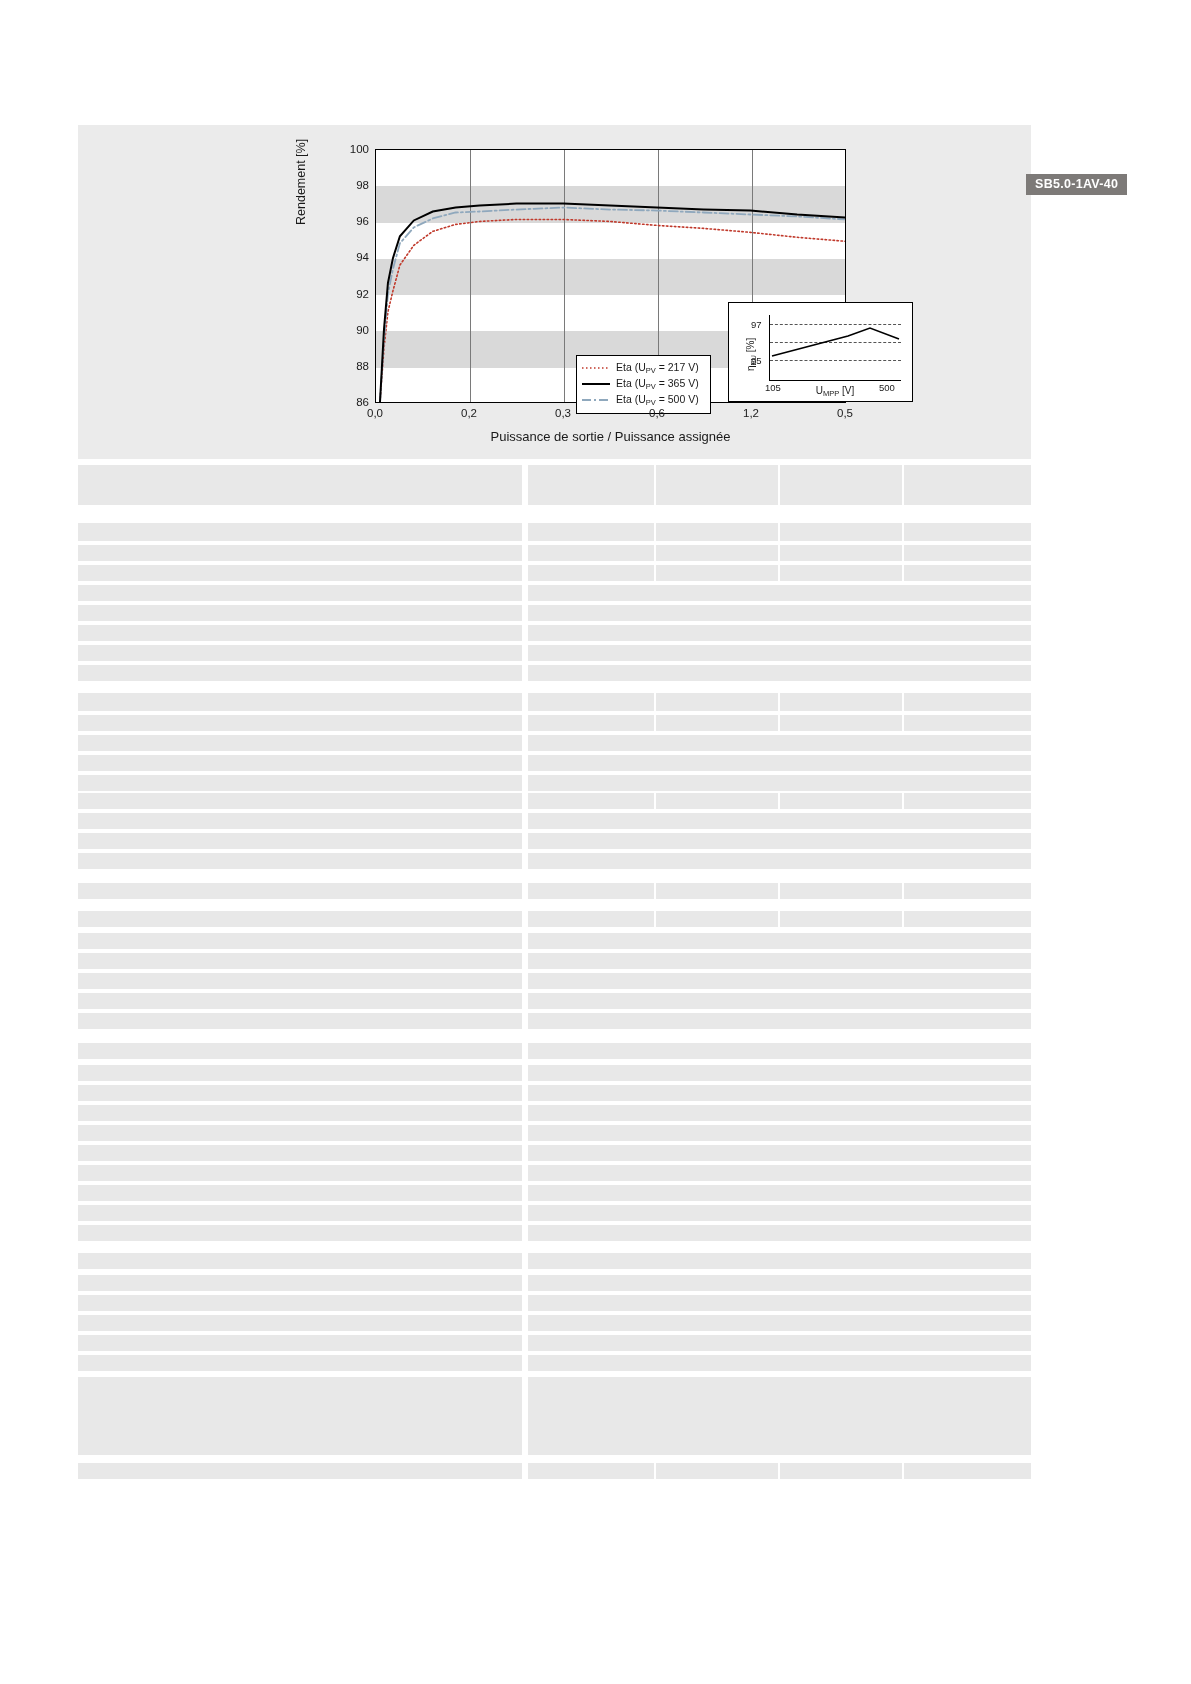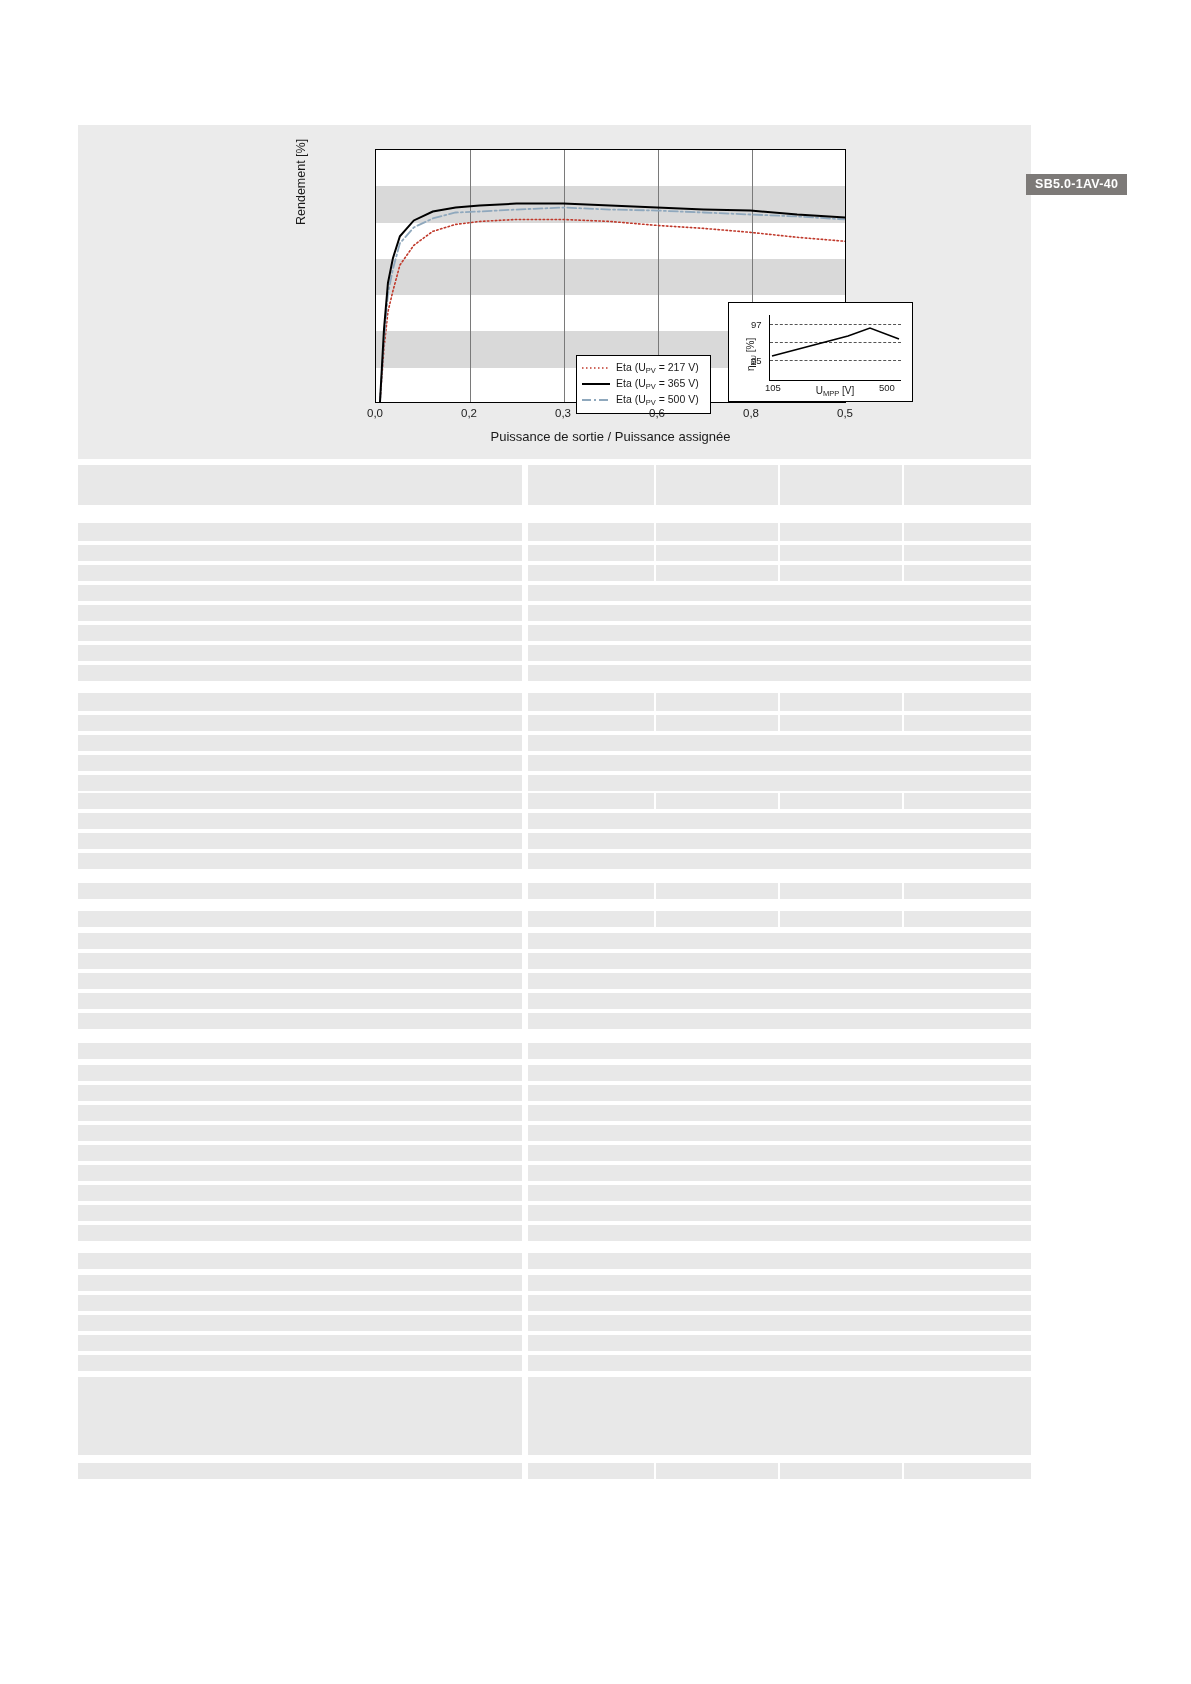--- a/index.html
+++ b/index.html
@@ -238,20 +238,30 @@
     top: 0;
   }
 </style>
 </head>
 <body>
 
 <div id="chart-panel">
 
   <div id="y-axis-title">Rendement [%]</div>
 
+  <div id="ylabels">
+    <div class="ylab" style="top:-5px">100</div>
+    <div class="ylab" style="top:31px">98</div>
+    <div class="ylab" style="top:67px">96</div>
+    <div class="ylab" style="top:103px">94</div>
+    <div class="ylab" style="top:140px">92</div>
+    <div class="ylab" style="top:176px">90</div>
+    <div class="ylab" style="top:212px">88</div>
+    <div class="ylab" style="top:248px">86</div>
+  </div>
 
   <div id="plot">
 
     <div class="band" style="top:36px;height:37px"></div>
     <div class="band" style="top:109px;height:36px"></div>
     <div class="band" style="top:181px;height:37px"></div>
 
     <div class="vgrid" style="left:94px"></div>
     <div class="vgrid" style="left:188px"></div>
     <div class="vgrid" style="left:282px"></div>
@@ -313,21 +323,21 @@
       <div class="inset-xlab" style="left:150px;top:79px">500</div>
       <div id="inset-xtitle"><span>U</span><span class="sub">MPP</span><span> [V]</span></div>
     </div>
   </div>
 
   <div id="xlabels">
     <div class="xlab" style="left:0px">0,0</div>
     <div class="xlab" style="left:94px">0,2</div>
     <div class="xlab" style="left:188px">0,3</div>
     <div class="xlab" style="left:282px">0,6</div>
-    <div class="xlab" style="left:376px">0,8</div>
+    <div class="xlab" style="left:376px">1,2</div>
     <div class="xlab" style="left:470px">0,5</div>
   </div>
 
   <div id="x-axis-title">Puissance de sortie / Puissance assignée</div>
 </div>
 
 <div id="table-area">
     <div class="row" style="position: absolute; top: 0px; height: 40px; width: 953px;">
       <div class="cell" style="left: 0px; width: 444px; height: 40px;"></div>
       <div class="cell" style="left: 450px; width: 126px; height: 40px;"></div>

